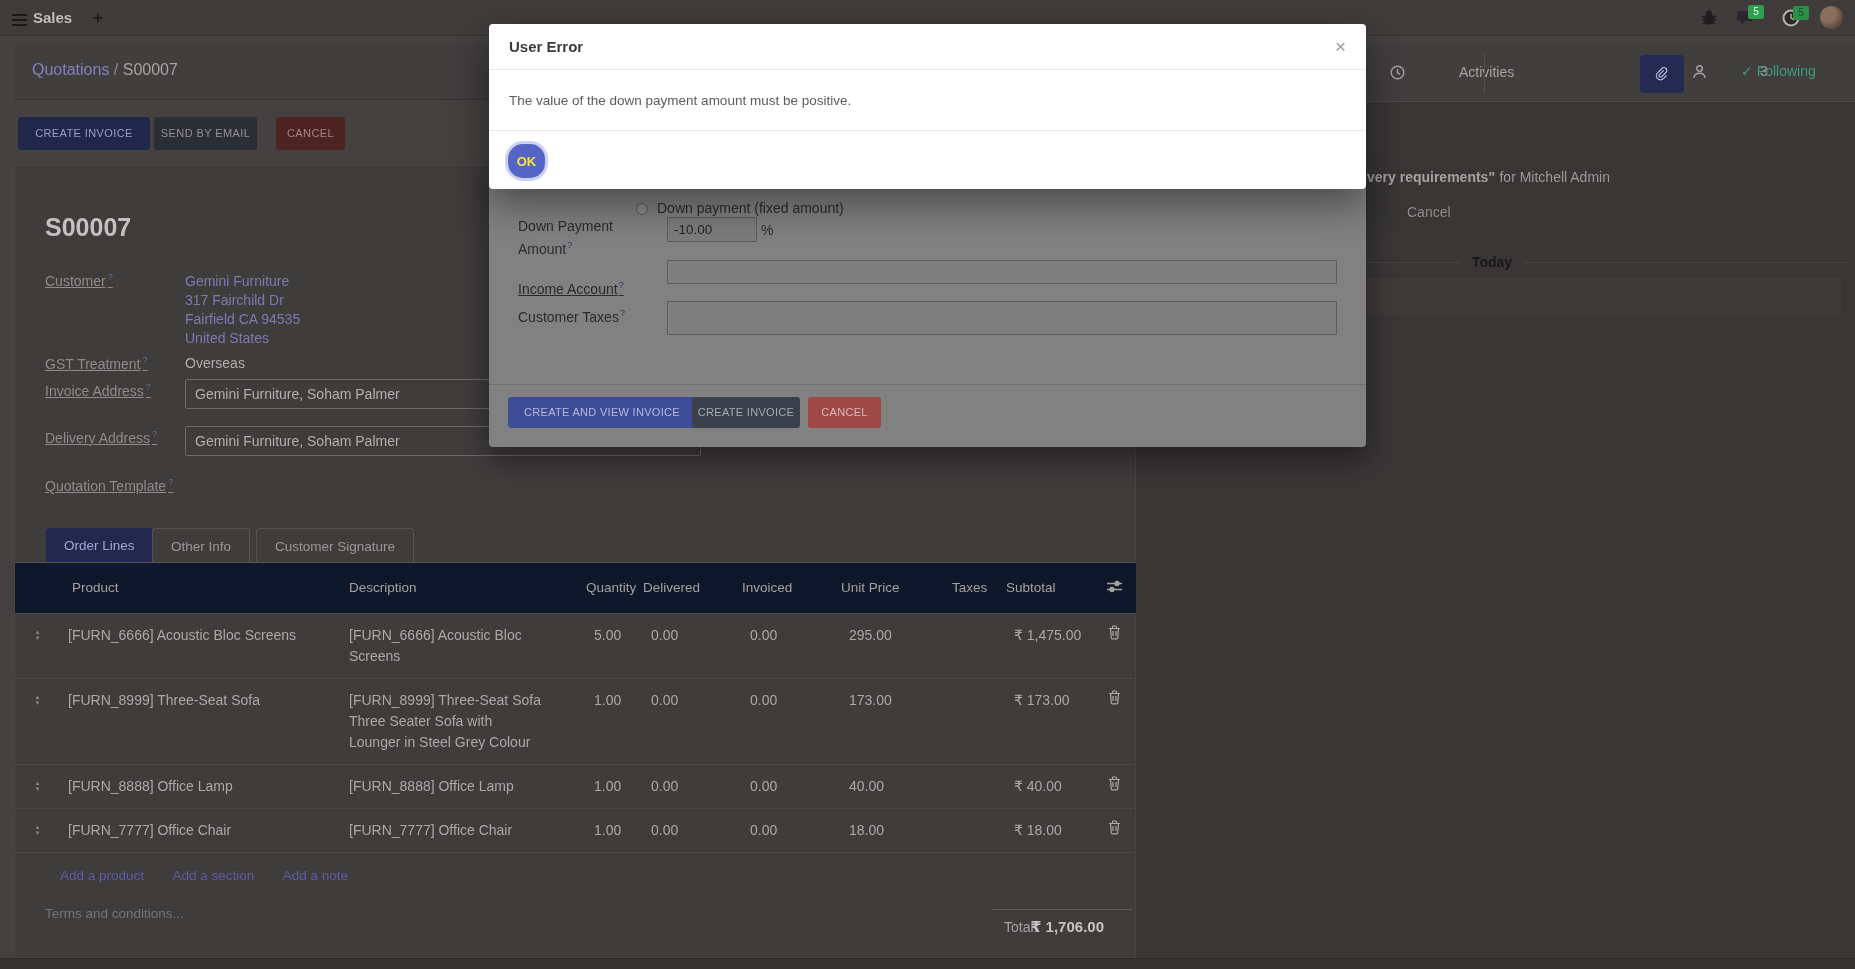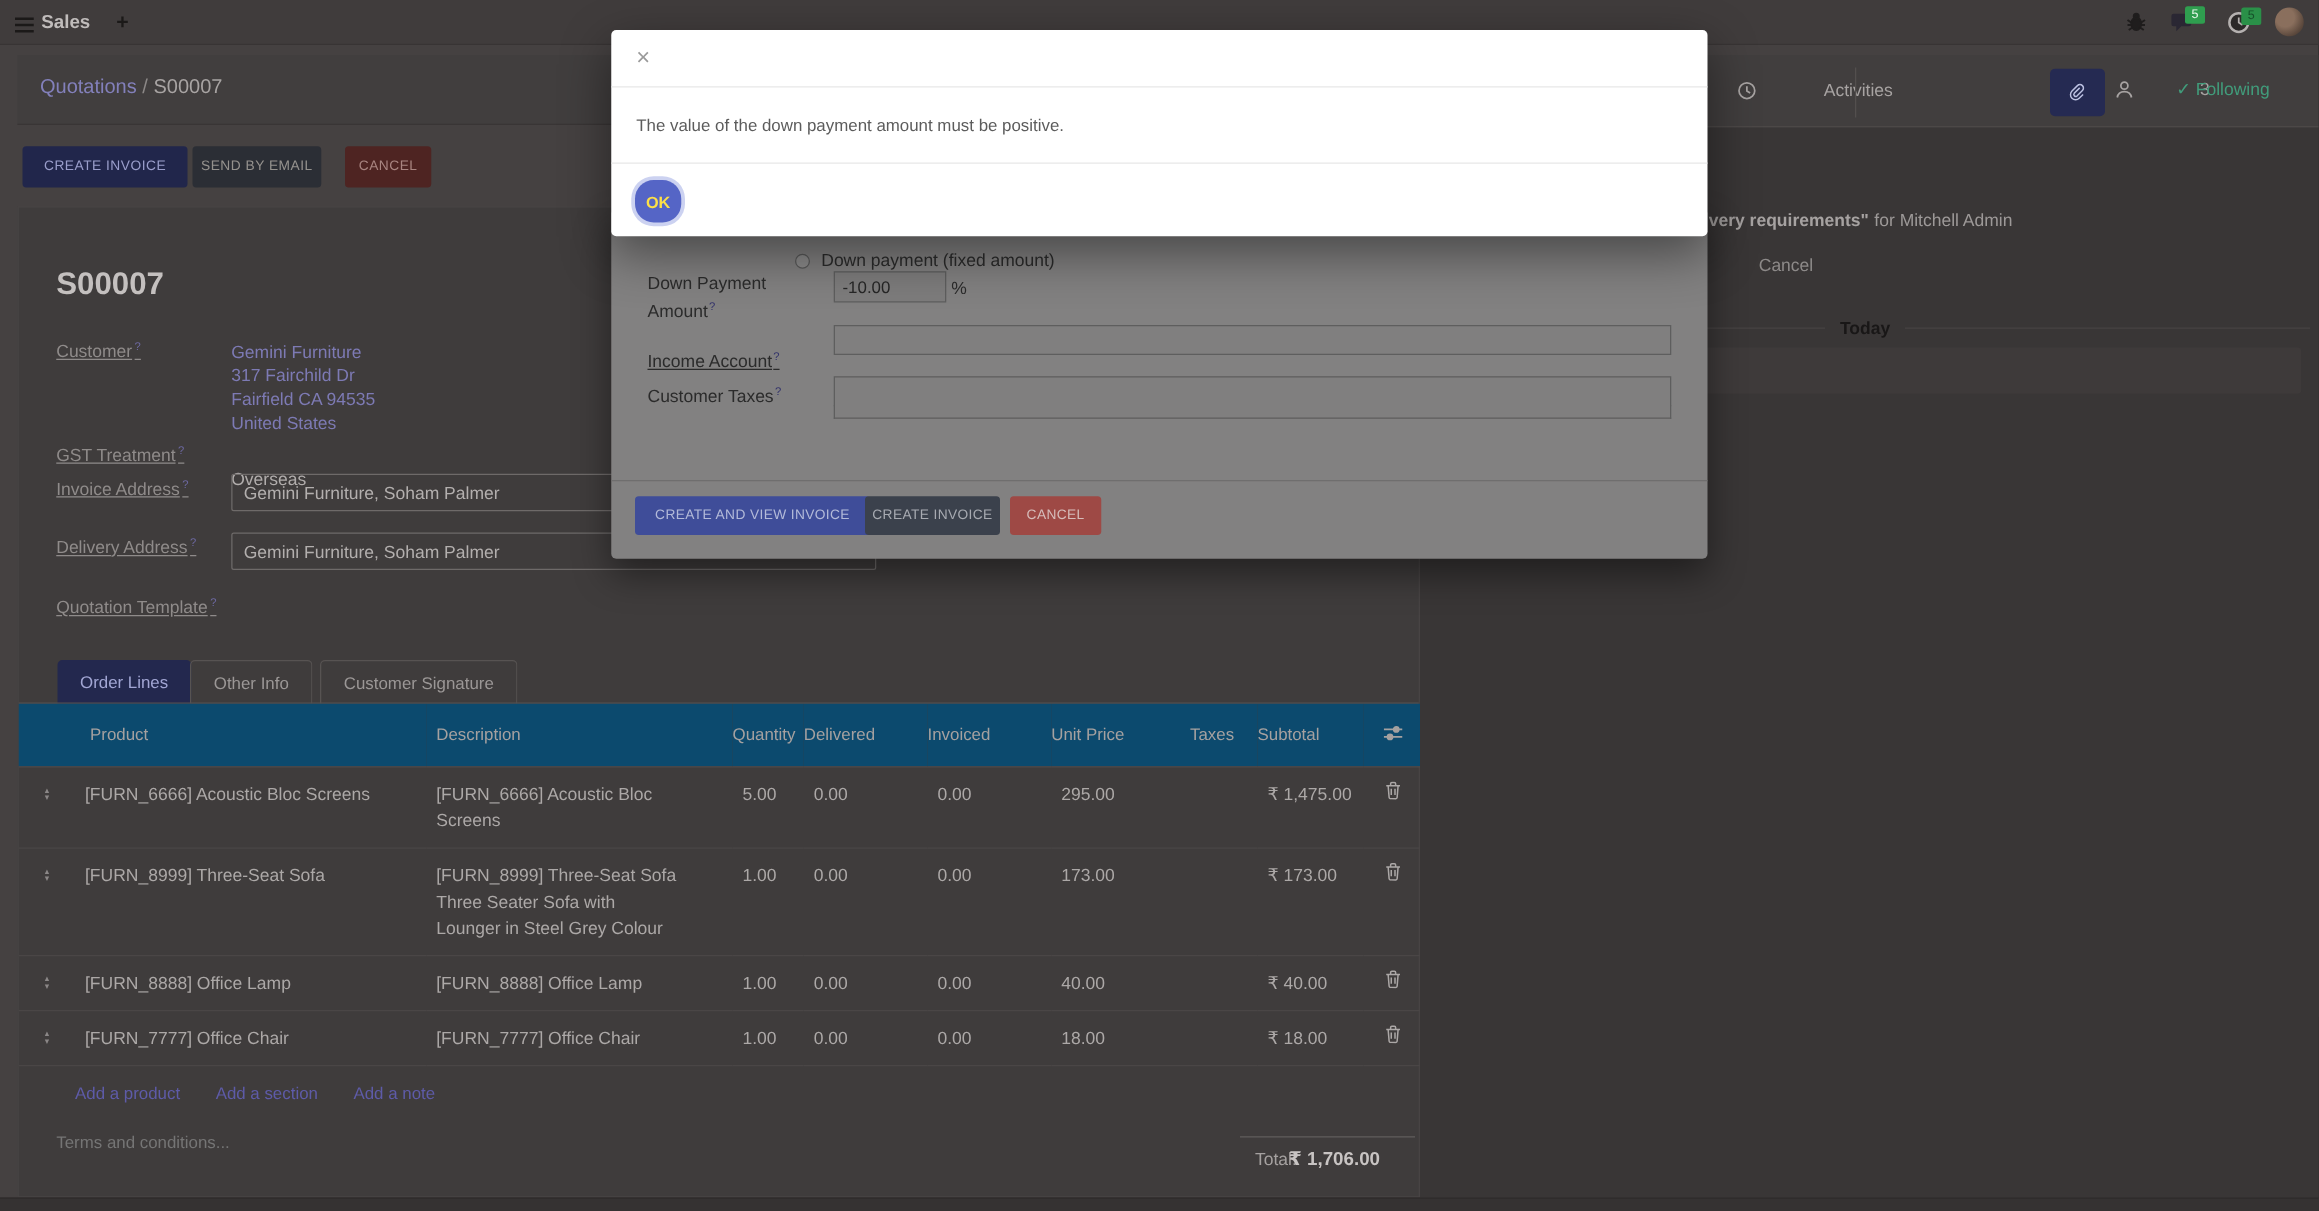--- a/index.html
+++ b/index.html
@@ -27,31 +27,31 @@
 
   .hbtn{display:inline-block;height:33px;line-height:33px;border-radius:3px;font-size:11px;letter-spacing:.4px;text-align:center;cursor:pointer;}
   .hbtn-primary{background:#21264b;color:#9a9ecb;}
   .hbtn-dark{background:#2b2e35;color:#95928e;}
   .hbtn-danger{background:#4e2422;color:#a88480;}
 
   .sheet{left:14px;top:165px;width:1122px;height:793px;background:#3f3c3c;border:1px solid #484444;}
   .sheet-title{color:#c4c0bf;font-size:25px;font-weight:bold;}
   .f-label{color:#8f8b8a;font-size:14px;text-decoration:underline;}
   .f-help{color:#6d69a2;font-size:9px;vertical-align:super;margin-left:2px;}
-  .f-value{color:#b1adac;font-size:14px;margin-top:20px;}
+  .f-value{color:#b1adac;font-size:14px;}
   .f-link{color:#7d7ab4;font-size:14px;line-height:19px;}
   .f-input{background:transparent;border:1px solid #6e6a69;border-radius:2px;color:#b3afae;font-size:14px;padding:0 9px;height:30px;width:516px;font-family:inherit;}
 
   .tab{display:inline-block;height:35px;line-height:35px;padding:0 18px;font-size:13.5px;border-radius:4px 4px 0 0;}
   .tab-active{background:#23284e;color:#a2a6d4;}
   .tab-idle{border:1px solid #575352;border-bottom:none;color:#9b9796;background:transparent;}
   .tab-line{height:1px;background:#575352;}
 
   table.olines{border-collapse:collapse;table-layout:fixed;width:1122px;}
-  table.olines th{font-weight:normal;color:#a5a1a0;font-size:13.5px;background:#0c4a6e;height:50px;border-bottom:1px solid #4f4b4b;}
+  table.olines th{font-weight:normal;color:#a5a1a0;font-size:13.5px;background:#0f172a;height:50px;border-bottom:1px solid #4f4b4b;}
   table.olines td{font-size:14px;color:#aca8a7;padding:11px 8px;vertical-align:top;line-height:21px;border-bottom:1px solid #4a4646;}
   table.olines .ra{text-align:left;}
   table.olines .la{text-align:left;padding-left:12px;}
   table.olines .ca{text-align:center;}
   .pre{white-space:pre-line;}
   .teal{color:#3e7e92;}
   .handle{color:#8b8787;font-size:7px;line-height:6px;display:inline-block;text-align:center;}
   .trash{color:#949090;}
   .addlink{color:#5e5ba8;font-size:13.5px;margin-right:24px;}
   .terms-input{background:transparent;border:none;color:#6f6b6a;font-size:13.5px;width:400px;font-family:inherit;outline:none;}
@@ -380,20 +380,21 @@
 
     <div class="abs dp-sep" style="left:0;top:214px;width:877px;"></div>
 
     <div class="abs dp-btn dp-primary" style="left:19px;top:227px;width:188px;">CREATE AND VIEW INVOICE</div>
     <div class="abs dp-btn dp-dark" style="left:203px;top:227px;width:108px;">CREATE INVOICE</div>
     <div class="abs dp-btn dp-danger" style="left:319px;top:227px;width:73px;">CANCEL</div>
   </div>
 
   <div class="abs err-modal">
     <div class="err-head">
+      <span class="err-title">User Error</span>
       <span class="err-close">×</span>
     </div>
     <div class="err-body">
       <span class="err-msg">The value of the down payment amount must be positive.</span>
     </div>
     <div class="err-foot">
       <button class="ok-btn">OK</button>
     </div>
   </div>
 

